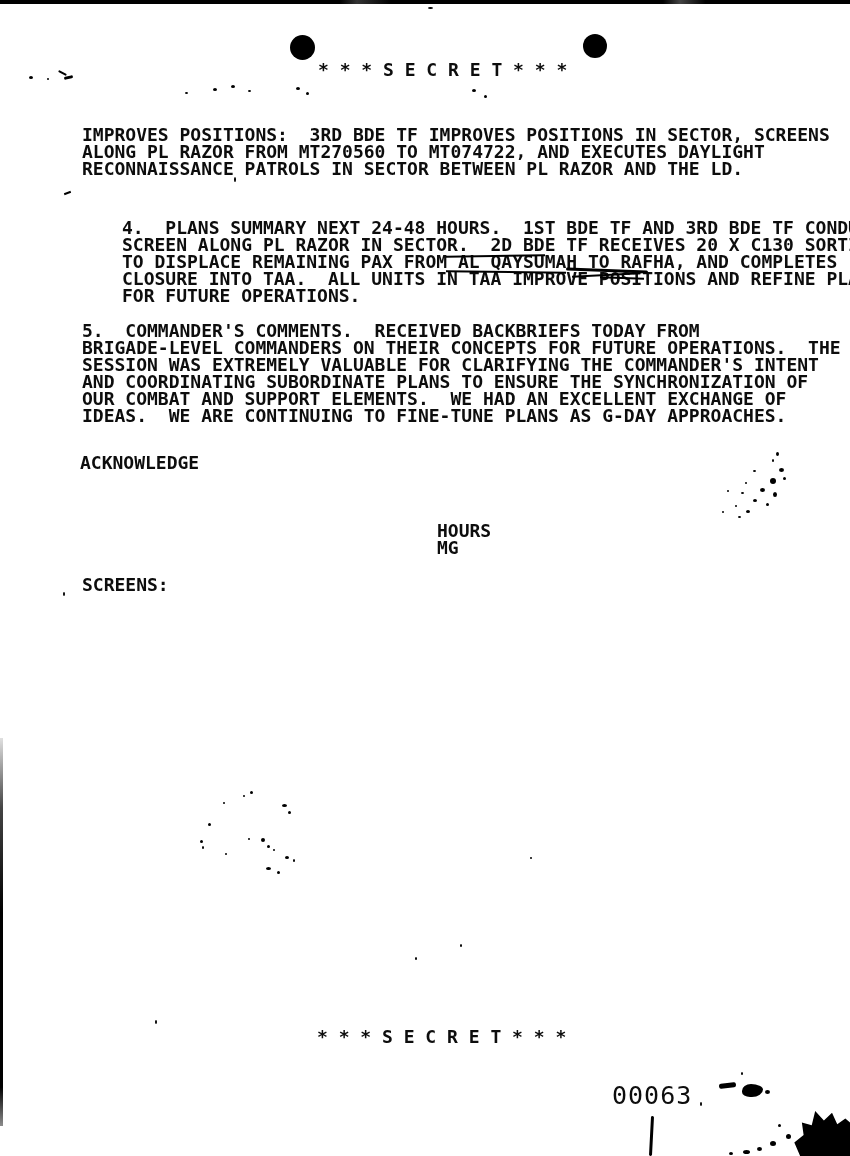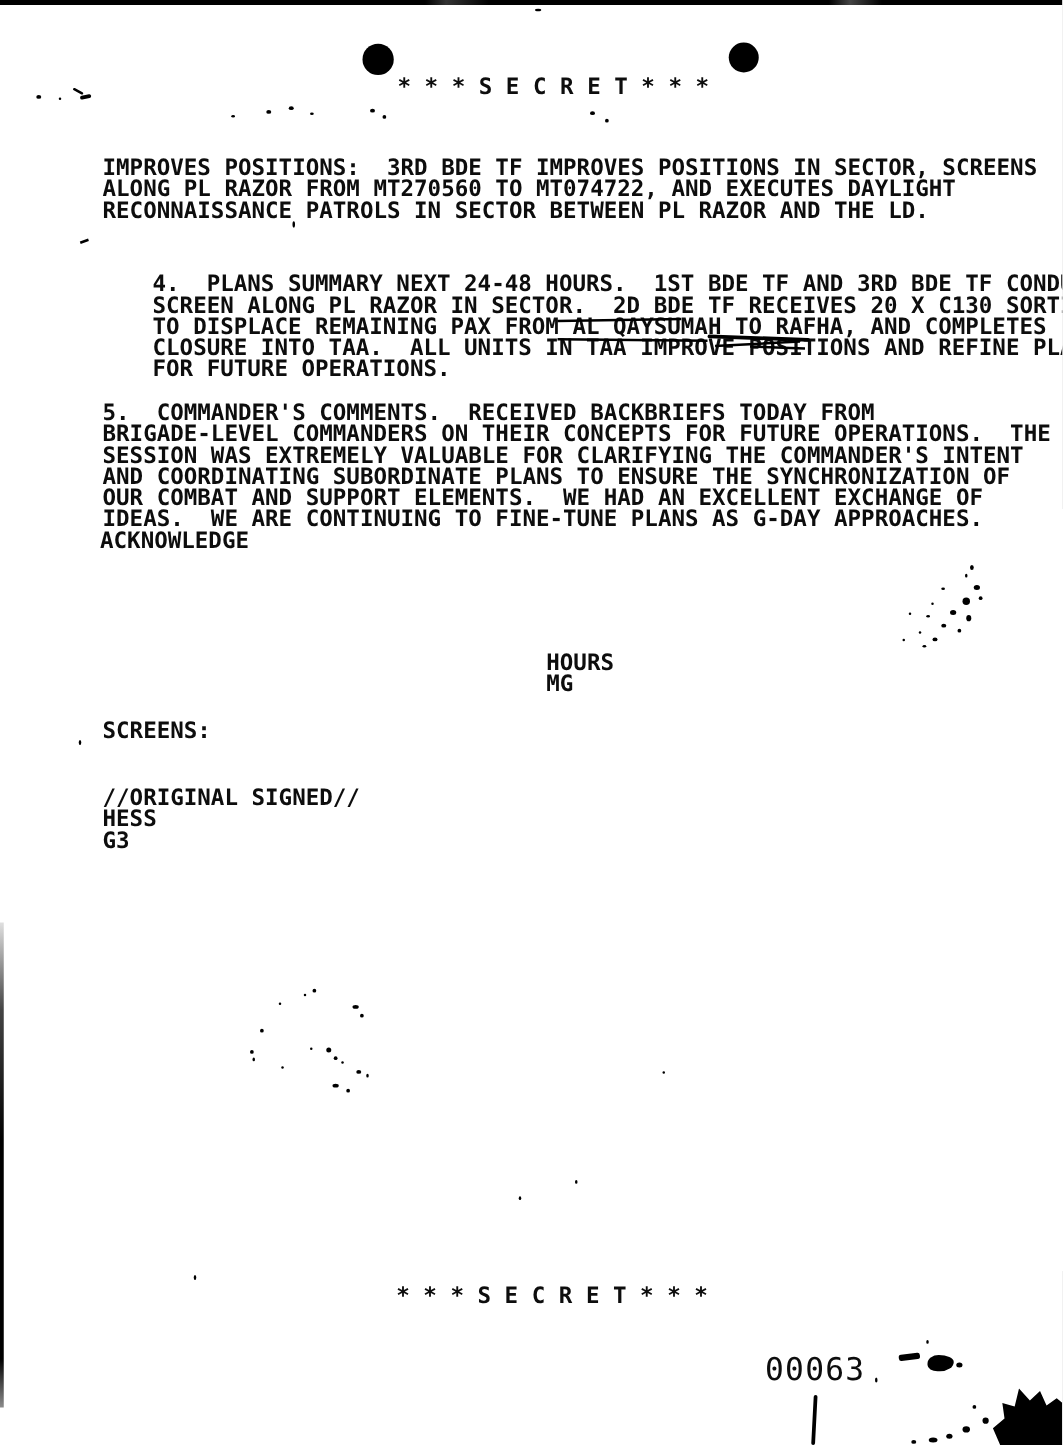--- a/index.html
+++ b/index.html
@@ -9,21 +9,21 @@
   }
   .txt{
     position:absolute;white-space:pre;font-size:18px;line-height:17px;
     font-weight:bold;color:#0d0d0d;
   }
   .banner-top{left:318px;top:61px;}
   .para-1{left:82px;top:110px;margin-top:16px;}
   .para-c{left:82px;top:167px;}
   .para-4{left:98px;top:219px;margin-left:24px;}
   .para-5{left:82px;top:322px;}
-  .ack{left:80px;top:424px;}
+  .ack{left:80px;top:454px;}
   .sig{left:437px;top:522px;}
   .official{left:82px;top:576px;}
   .signed{left:82px;top:630px;}
   .banner-bottom{left:317px;top:1028px;}
   .stamp{left:612px;top:1084px;font-size:25px;line-height:24px;font-weight:normal;letter-spacing:1px;}
   .edge-top{position:absolute;left:0;top:0;width:850px;height:4px;
     background:linear-gradient(to right,#000 0%,#000 40%,#333 42%,#000 46%,#000 78%,#444 80%,#000 83%,#000 100%);}
   .edge-left{position:absolute;left:0;top:738px;width:3px;height:388px;
     background:linear-gradient(to bottom,rgba(0,0,0,0.12),#444 18%,#000 45%,#000 90%,rgba(0,0,0,0.45));}
   .hole{position:absolute;background:#000;border-radius:50%;}
@@ -62,23 +62,20 @@
   <div class="txt para-5">5.  COMMANDER'S COMMENTS.  RECEIVED BACKBRIEFS TODAY FROM
 BRIGADE-LEVEL COMMANDERS ON THEIR CONCEPTS FOR FUTURE OPERATIONS.  THE
 SESSION WAS EXTREMELY VALUABLE FOR CLARIFYING THE COMMANDER'S INTENT
 AND COORDINATING SUBORDINATE PLANS TO ENSURE THE SYNCHRONIZATION OF
 OUR COMBAT AND SUPPORT ELEMENTS.  WE HAD AN EXCELLENT EXCHANGE OF
 IDEAS.  WE ARE CONTINUING TO FINE-TUNE PLANS AS G-DAY APPROACHES.</div>
   <div class="txt ack">ACKNOWLEDGE</div>
   <div class="txt sig">HOURS
 MG</div>
   <div class="txt official">SCREENS:</div>
-  <div class="txt signed">//ORIGINAL SIGNED//
-HESS
-G3</div>
 
   <div class="txt stamp">00063</div>
 
   <div class="mark" style="left:446px;top:255px;width:99px;height:2px;transform:rotate(-1deg);"></div>
   <div class="mark" style="left:446px;top:271px;width:120px;height:2px;transform:rotate(0.6deg);"></div>
   <div class="mark" style="left:566px;top:269px;width:82px;height:3px;transform:rotate(2deg);border-radius:2px;"></div>
   <div class="mark" style="left:572px;top:274px;width:68px;height:2px;transform:rotate(-3deg);"></div>
   <div class="mark" style="left:600px;top:277px;width:44px;height:2px;transform:rotate(2deg);"></div>
 
   <div class="spk" style="left:29px;top:76px;width:4px;height:3px;"></div>

